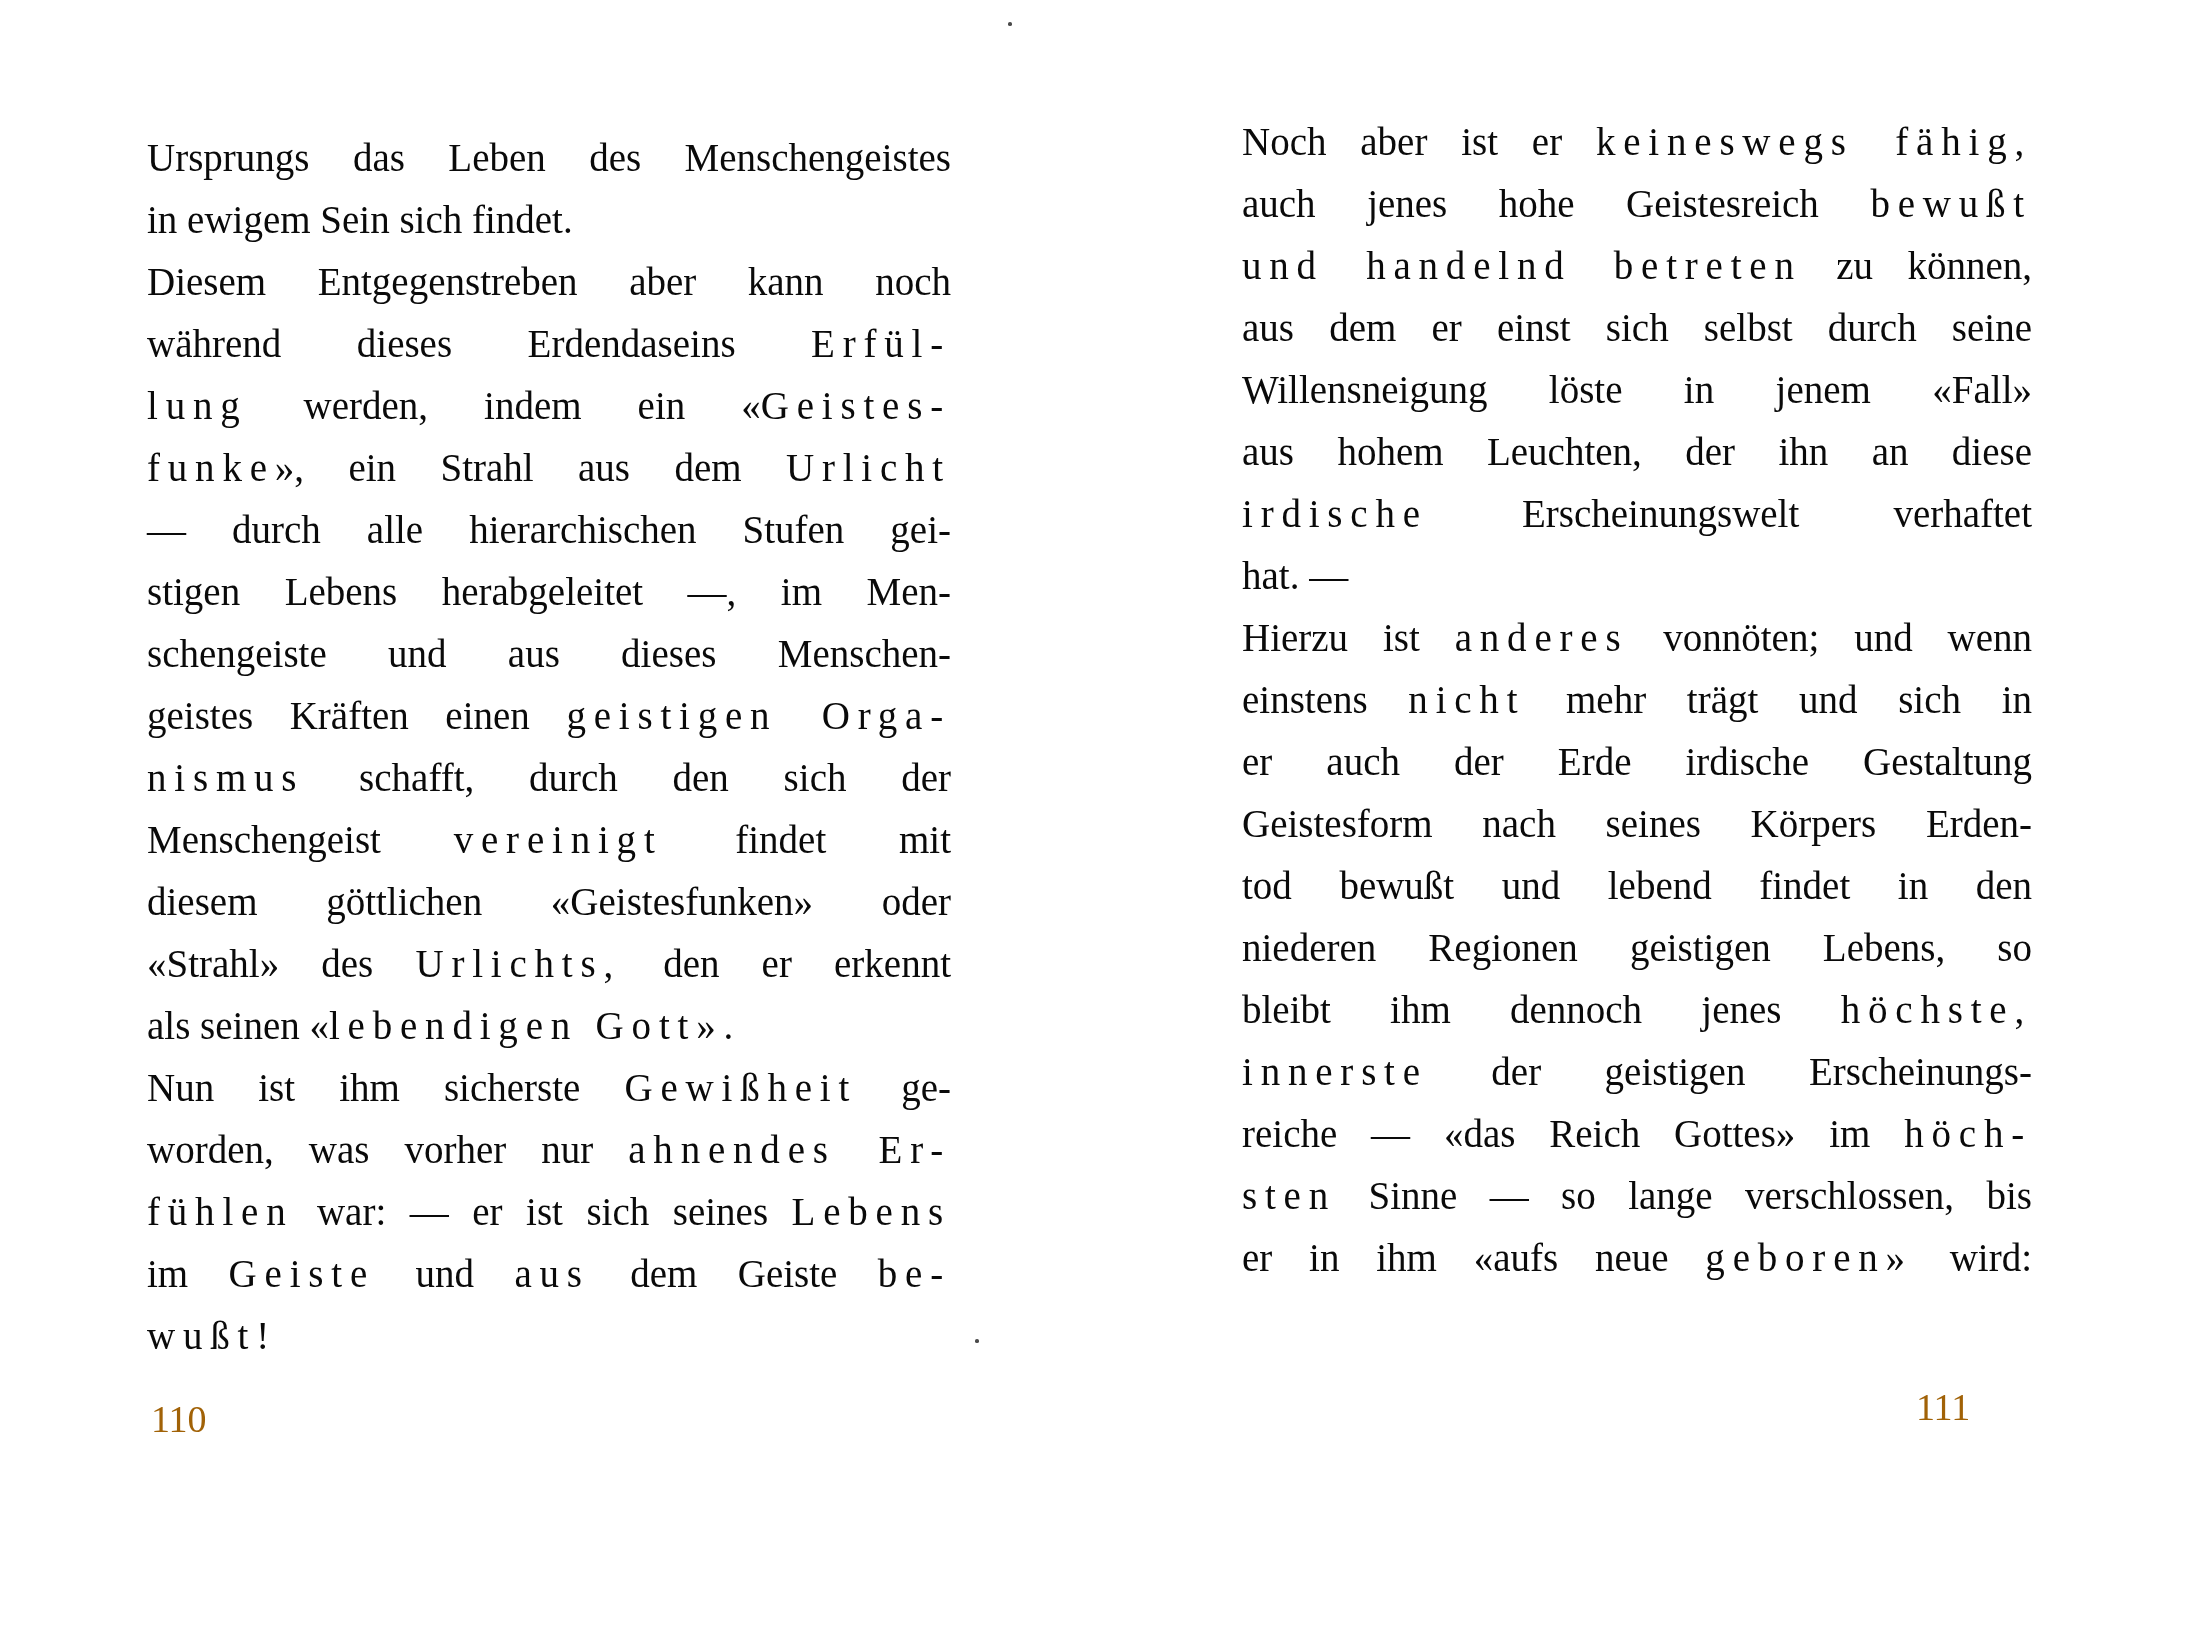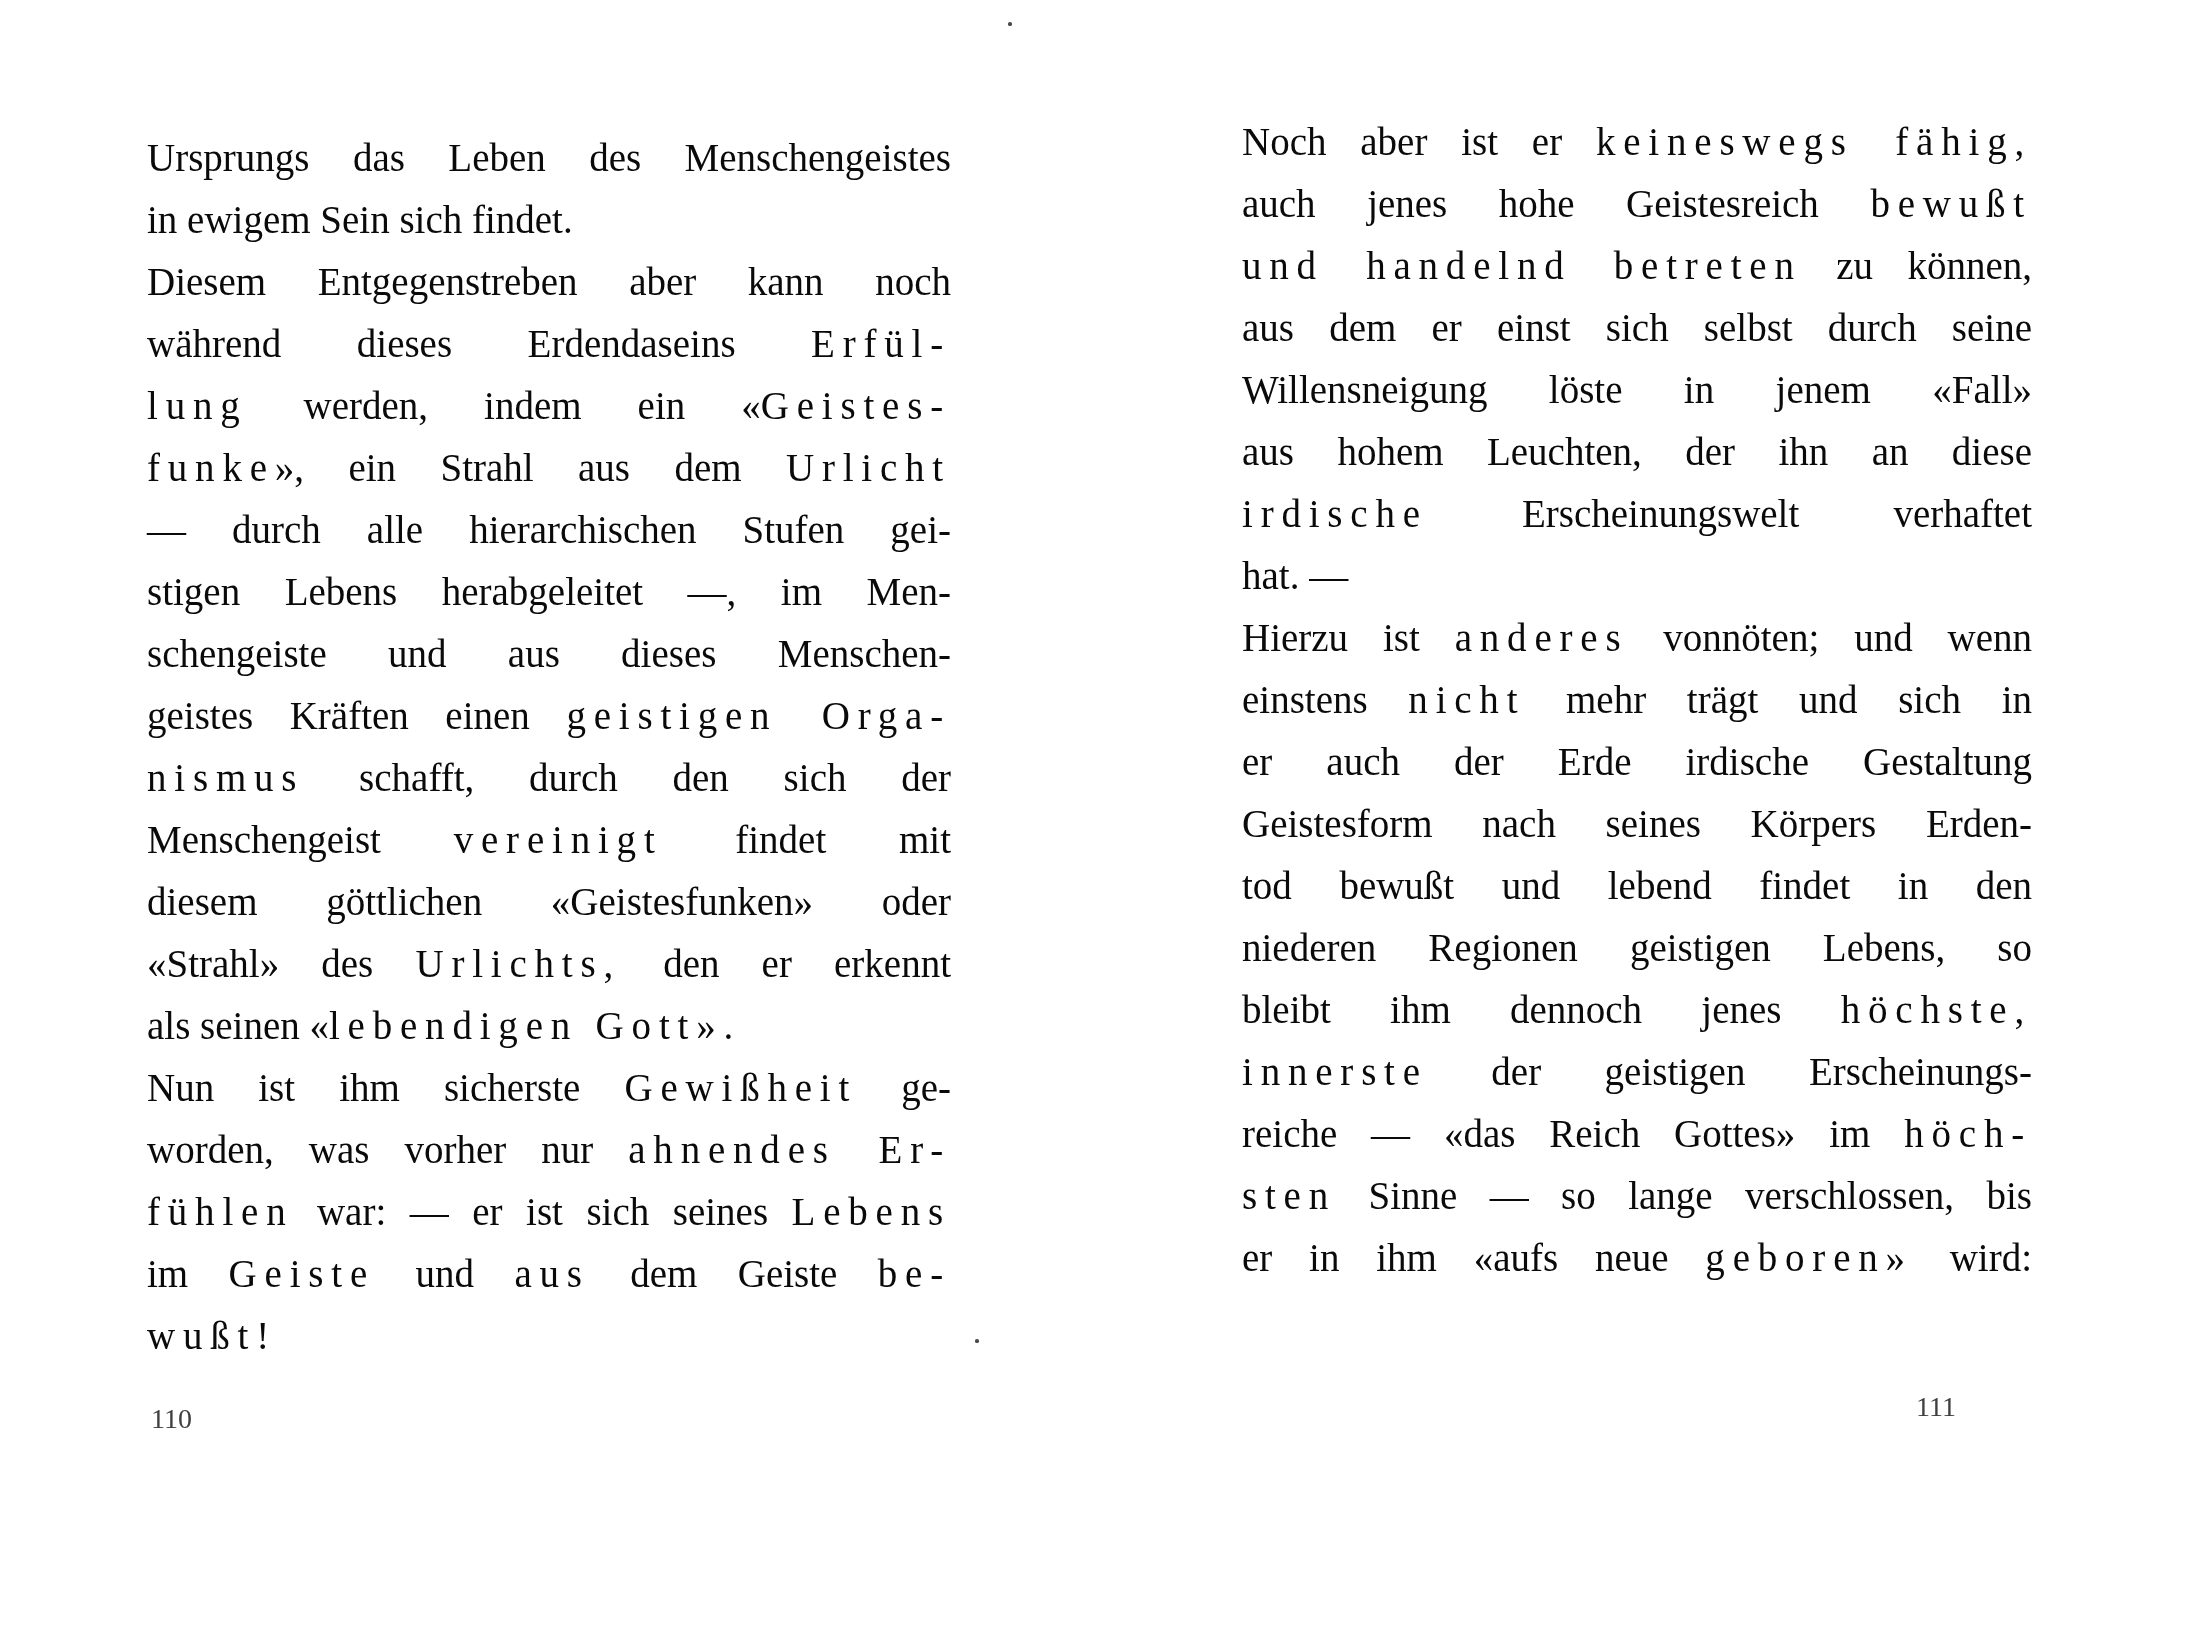--- a/index.html
+++ b/index.html
@@ -34,23 +34,23 @@
   }
   .line.last {
     text-align: right;
     text-align-last: left;
   }
   .sp {
     letter-spacing: 0.20em;
   }
   .page-number {
     position: absolute;
-    font-size: 28px;
+    font-size: 38px;
     line-height: 62px;
-    color: #404040;
+    color: #a16207;
   }
   .page-number.left  { left: 151px;  top: 1388px; }
   .page-number.right { left: 1916px; top: 1376px; }
   .artifact {
     position: absolute;
     width: 3.7px;
     height: 3.7px;
     border-radius: 50%;
     background: #4a4a4a;
   }

